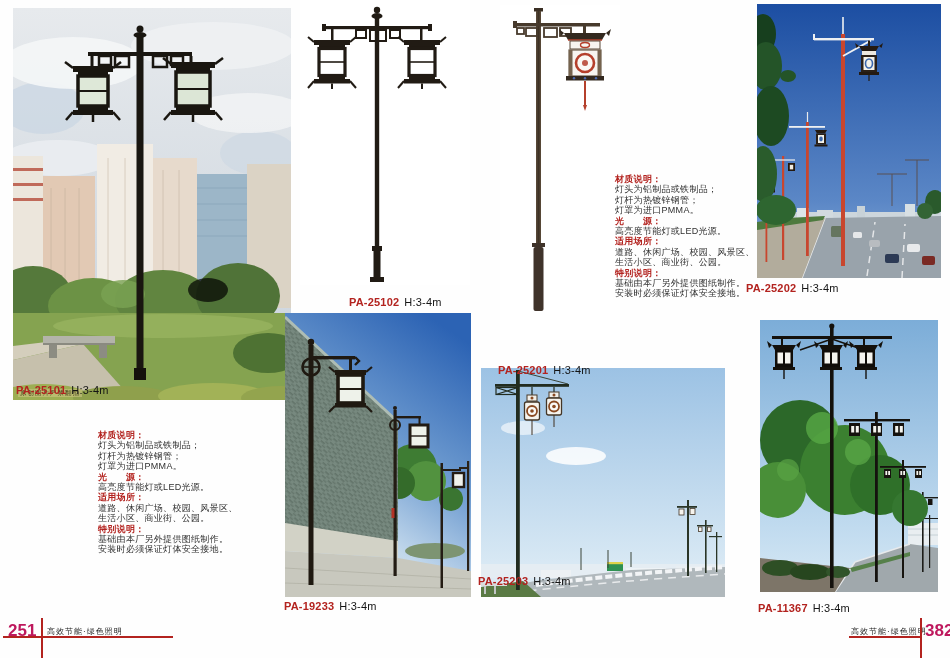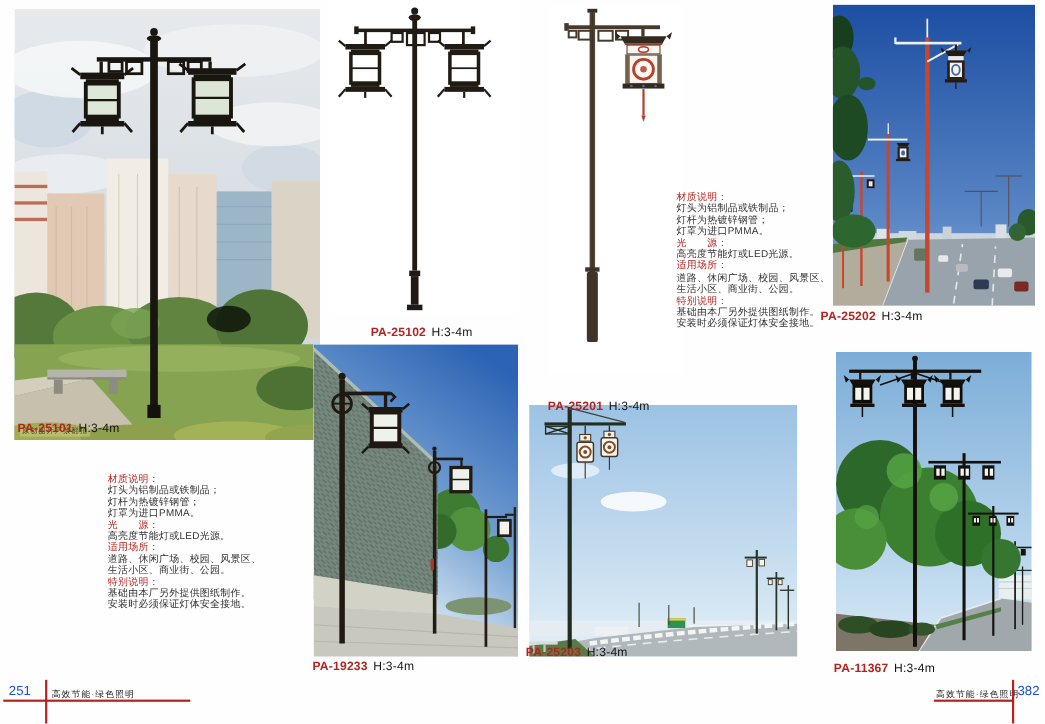--- a/index.html
+++ b/index.html
@@ -5,24 +5,24 @@
   *{margin:0;padding:0;box-sizing:border-box}
   html,body{background:#ffffff}
   .sheet{position:relative;width:950px;height:658px;background:#fefefe;overflow:hidden;
          font-family:"Liberation Sans","DejaVu Sans",sans-serif}
   .photo{position:absolute;overflow:hidden;background:#fff}
   .photo svg{display:block;width:100%;height:100%}
   .prod-label{position:absolute;white-space:nowrap;font-size:11px;letter-spacing:.2px}
   .prod-code{color:#b3231f;font-weight:700}
   .prod-size{color:#141414;margin-left:5px}
   .spec{position:absolute;width:185px;font-size:9px;line-height:10.4px;color:#303030;letter-spacing:.3px}
-  .spec .sh{color:#b3231f;font-weight:400}
+  .spec .sh{color:#b3231f;font-weight:700}
   .watermark{position:absolute;left:5px;bottom:3px;font-size:6.5px;line-height:8px;color:#46401e;
              background:rgba(210,200,135,.55);padding:0 2px;letter-spacing:1px;white-space:nowrap}
-  .pagenum{position:absolute;font-size:12px;font-weight:400;color:#1d4ed8}
+  .pagenum{position:absolute;font-size:17px;font-weight:700;color:#be185d}
   .slogan{position:absolute;font-size:8px;font-weight:400;color:#222;letter-spacing:1px;white-space:nowrap}
   .f-underline{position:absolute;height:1.5px;background:#b3231f}
   .f-vbar{position:absolute;width:1.5px;background:#b3231f}
 </style>
 </head>
 <body>
 
 <div class="sheet">
 
   <figure class="photo" style="left:13px;top:8px;width:278px;height:392px">
@@ -597,33 +597,33 @@
           <rect x="-1" y="28" width="22" height="3" fill="#14110c"></rect>
           <line x1="10" y1="31" x2="10" y2="40" stroke="#14110c" stroke-width="1.4"></line>
         </g>
       </g>
     </svg>
   </figure>
 
   <div class="prod-label" style="left:16px;top:384px">
     <span class="prod-code">PA-25101</span><span class="prod-size">H:3-4m</span>
   </div>
-  <div class="prod-label" style="left:337px;top:296px">
+  <div class="prod-label" style="left:349px;top:296px">
     <span class="prod-code">PA-25102</span><span class="prod-size">H:3-4m</span>
   </div>
   <div class="prod-label" style="left:284px;top:600px">
     <span class="prod-code">PA-19233</span><span class="prod-size">H:3-4m</span>
   </div>
   <div class="prod-label" style="left:498px;top:364px">
     <span class="prod-code">PA-25201</span><span class="prod-size">H:3-4m</span>
   </div>
   <div class="prod-label" style="left:746px;top:282px">
     <span class="prod-code">PA-25202</span><span class="prod-size">H:3-4m</span>
   </div>
-  <div class="prod-label" style="left:478px;top:587px">
+  <div class="prod-label" style="left:478px;top:575px">
     <span class="prod-code">PA-25203</span><span class="prod-size">H:3-4m</span>
   </div>
   <div class="prod-label" style="left:758px;top:602px">
     <span class="prod-code">PA-11367</span><span class="prod-size">H:3-4m</span>
   </div>
 
   <div class="spec" style="left:98px;top:430px">
     <div class="sh">材质说明：</div>
     <div>灯头为铝制品或铁制品；</div>
     <div>灯杆为热镀锌钢管；</div>

